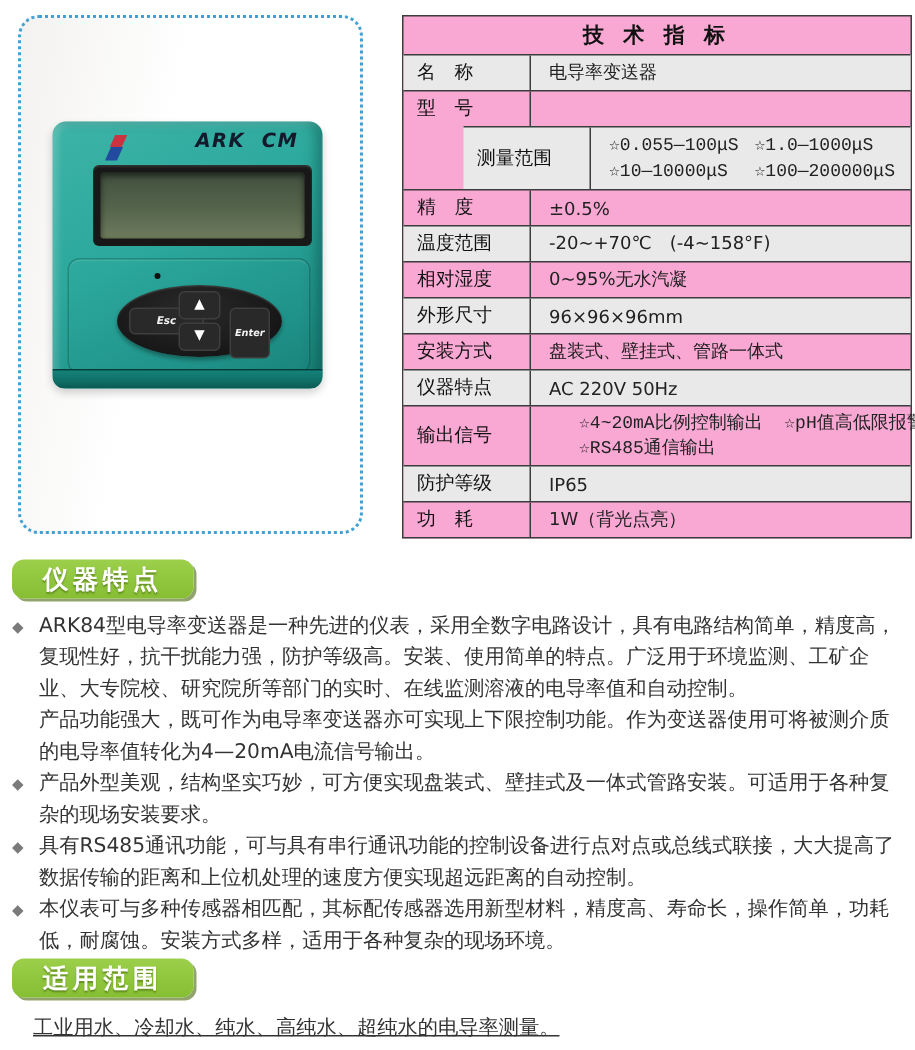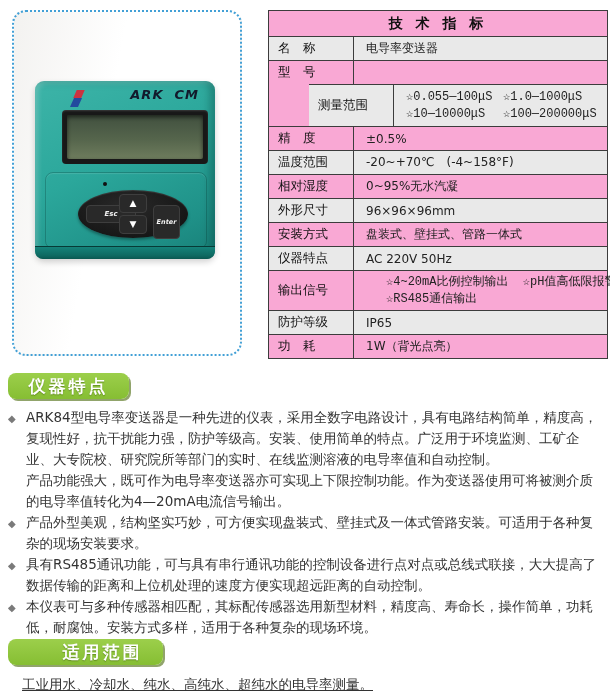--- a/index.html
+++ b/index.html
@@ -91,21 +91,21 @@
   
   .badge{
     position:absolute;left:8px;width:121px;height:26px;border-radius:8px;
     background:linear-gradient(180deg,#9ccf4b 0%,#86be33 100%);
     color:#ffffff;font-weight:bold;font-size:17px;letter-spacing:3px;
     display:flex;align-items:center;justify-content:center;
     box-shadow:2px 2px 0 rgba(86,115,28,.65);
     text-shadow:0 1px 1px rgba(60,90,10,.5);
   }
   .badge-features{top:373px;}
-  .badge-apps{top:639px;padding-left:34px;}
+  .badge-apps{top:639px;}
   .features{position:absolute;left:8px;top:407px;width:596px;font-size:13.5px;line-height:21px;color:#333;}
   .bullet{position:relative;padding-left:18px;}
   .dm{position:absolute;left:0;top:1px;font-size:10px;color:#7a7a7a;}
   .cont{padding-left:18px;}
   .apps-text{position:absolute;left:22px;top:676px;font-size:13.5px;color:#333;text-decoration:underline;}
 </style>
 </head>
 <body>
 
 <div class="page">

